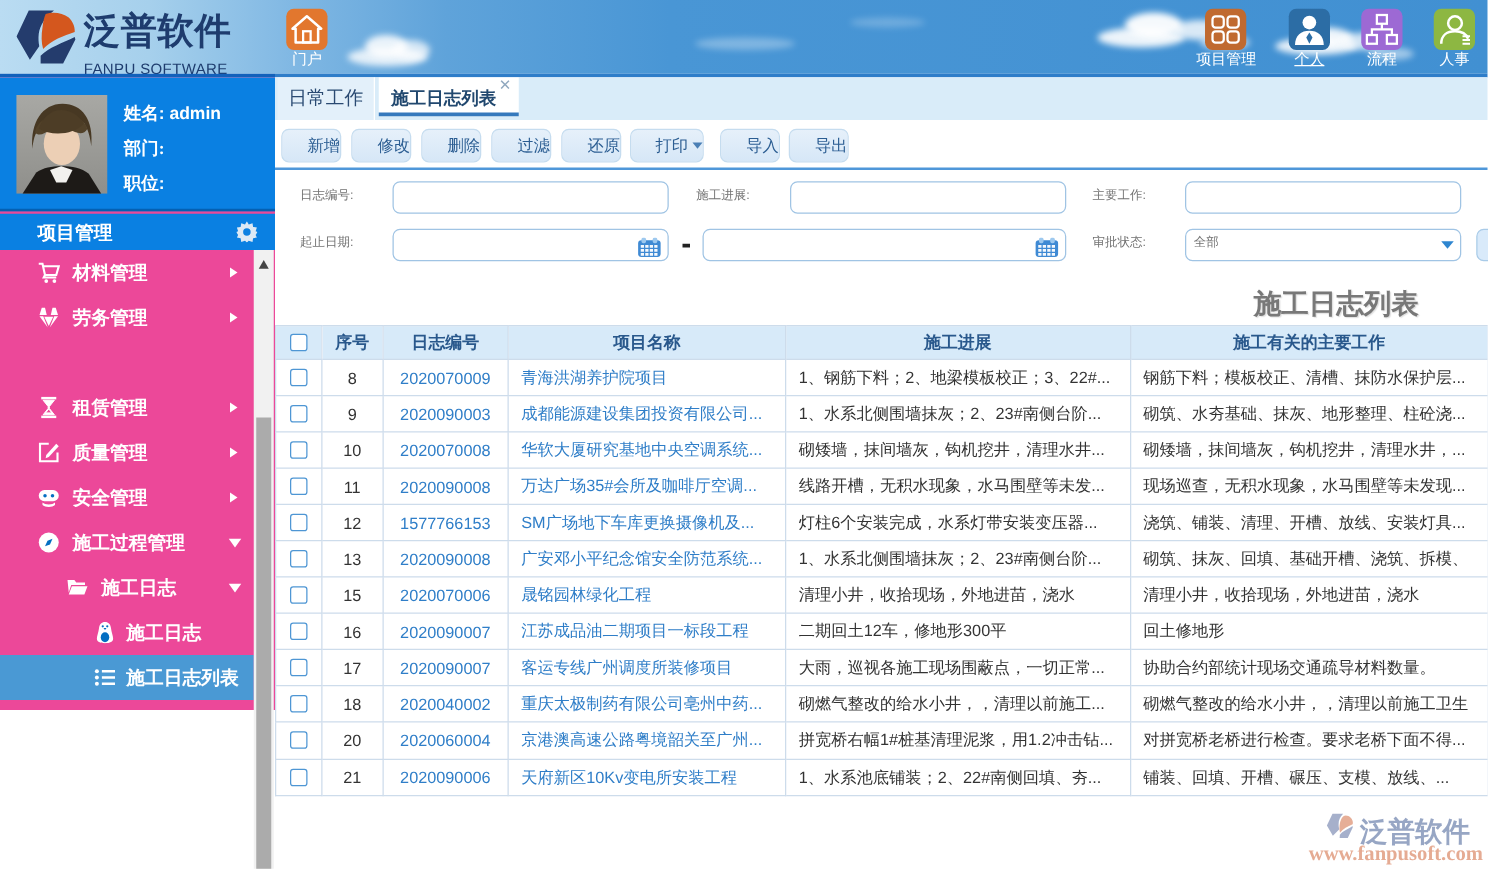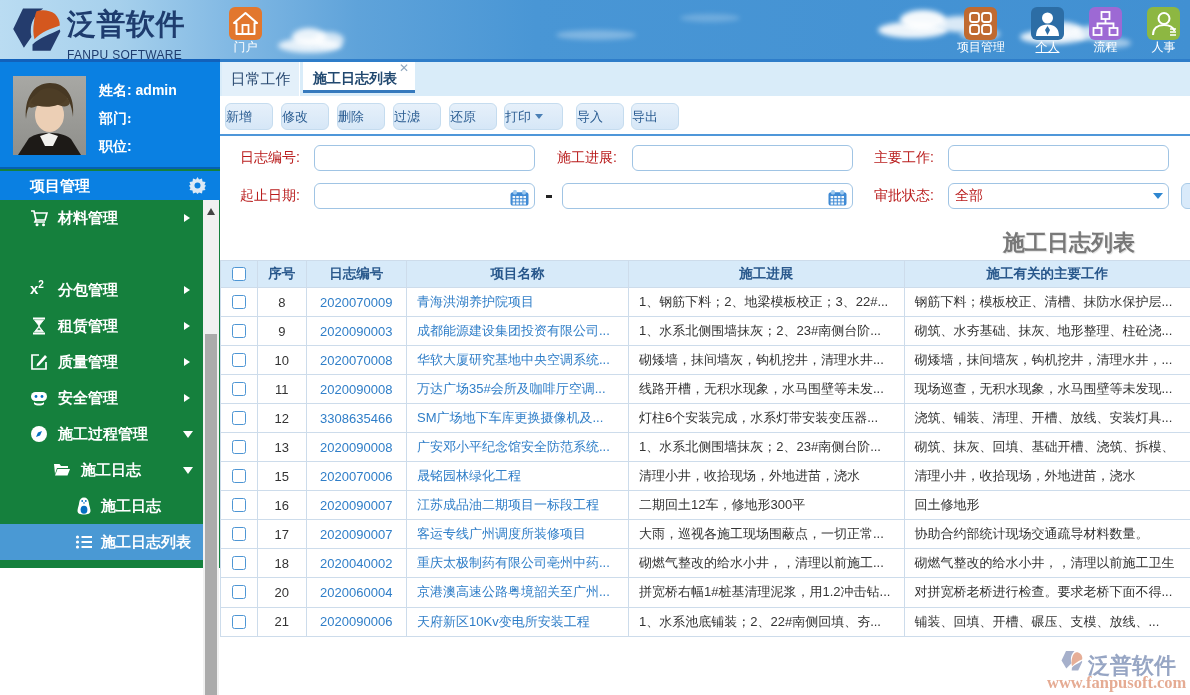--- a/index.html
+++ b/index.html
@@ -10,21 +10,21 @@
   background:linear-gradient(to right,#badcf2 0%,#a6d0ec 10%,#7fb7e3 20%,#5fa3da 30%,#4996d5 45%,#4190d2 100%); }
 .cloud { position:absolute; background:#fff; border-radius:50%; opacity:.7; filter:blur(2.5px); }
 #strip-l { position:absolute; left:0; top:59px; width:220px; height:3px; background:#1261bb; }
 #strip-r { position:absolute; left:220px; top:59px; width:970px; height:3px; background:#2e7dc9; }
 #logotext { position:absolute; left:67px; top:5px; color:#1e3c6e; }
 #logotext .cn { font-size:29px; font-weight:bold; letter-spacing:0.5px; }
 #logotext .en { font-size:12px; letter-spacing:0.3px; margin-top:3px; }
 .topicon { position:absolute; top:7px; width:33px; height:33px; border-radius:6px; }
 .toplabel { position:absolute; top:39px; font-size:12px; color:#fff; font-weight:normal; white-space:nowrap; text-align:center; }
 
-#sidebar { position:absolute; left:0; top:62px; width:220px; height:506px; background:#15803d; }
+#sidebar { position:absolute; left:0; top:62px; width:220px; height:506px; background:#ec4899; }
 #userarea { position:absolute; left:0; top:0; width:220px; height:107px; background:#0a80e2; border-bottom:2px solid #0560b2; }
 #userarea .ln { position:absolute; left:99px; color:#fff; font-size:14px; font-weight:bold; }
 #pm-header { position:absolute; left:0; top:109px; width:220px; height:29px; background:#0a80e2; }
 #pm-header span { position:absolute; left:30px; top:6px; color:#fff; font-size:15px; font-weight:bold; }
 #menu { position:absolute; left:0; top:138px; width:220px; height:495px; overflow:hidden; }
 .mi { position:absolute; left:0; width:203px; height:36px; color:#fff; font-size:15px; font-weight:bold; }
 .mi .txt { position:absolute; top:9px; }
 .mi .ico { position:absolute; top:9px; width:18px; height:18px; }
 .arr-r { position:absolute; right:13px; top:13.5px; width:0; height:0; border-left:6.5px solid #fff; border-top:4.5px solid transparent; border-bottom:4.5px solid transparent; }
 .arr-d { position:absolute; right:10px; top:15px; width:0; height:0; border-top:7px solid #fff; border-left:5px solid transparent; border-right:5px solid transparent; }
@@ -33,25 +33,25 @@
 #sb-track { position:absolute; left:203px; top:138px; width:16px; height:495px; background:#f1f1f1; }
 #sb-up { position:absolute; left:4px; top:8px; width:0; height:0; border-bottom:7px solid #444; border-left:4.5px solid transparent; border-right:4.5px solid transparent; }
 #sb-thumb { position:absolute; left:2px; top:134px; width:12px; height:361px; background:#ababab; }
 
 #main { position:absolute; left:220px; top:62px; width:970px; height:633px; background:#fff; }
 #tabbar { position:absolute; left:0; top:0; width:970px; height:34px; background:#d9ecf9; }
 #tab1 { position:absolute; left:2px; top:0; width:78px; height:34px; background:#e3f0fa; border-right:1px solid #fff; color:#2a4a72; font-size:15px; text-align:center; line-height:33px; }
 #tab2 { position:absolute; left:83px; top:0; width:112px; height:31px; background:#fff; border-bottom:3px solid #3579bd; color:#21486f; font-size:14px; font-weight:bold; text-align:left; line-height:32px; padding-left:10px; }
 #tab2 .x { position:absolute; right:6px; top:-10px; color:#90a8bf; font-size:12px; font-weight:normal; }
 #toolbar { position:absolute; left:0; top:34px; width:970px; height:40px; background:#fff; border-bottom:2px solid #4f97d9; }
-.btn { position:absolute; top:6.5px; height:27px; background:linear-gradient(#e6f0fa,#d6e7f7); border:1px solid #c5dcef; border-radius:6px; color:#2b5d92; font-size:13px; text-align:left; line-height:26px; }
+.btn { position:absolute; top:6.5px; height:27px; background:linear-gradient(#e6f0fa,#d6e7f7); border:1px solid #c5dcef; border-radius:6px; color:#2b5d92; font-size:13px; text-align:right; line-height:26px; }
 
 #form { position:absolute; left:0; top:74px; width:970px; height:123px; background:#fff; }
 .cal { position:absolute; }
-.flabel { position:absolute; font-size:14px; color:#b91c1c; white-space:nowrap; }
+.flabel { position:absolute; font-size:10px; color:#737373; white-space:nowrap; }
 .finput { position:absolute; background:#fff; border:1px solid #a0c4e4; border-radius:6px; }
 
 #listtitle { position:absolute; left:783px; top:166px; font-size:22px; font-weight:bold; color:#787878; text-shadow:1px 1px 1px #ddd; }
 
 #tbl { position:absolute; left:0; top:198px; width:970px; height:436px; overflow:hidden; }
 #tbl td { padding:0 10px; letter-spacing:0; }
 #tbl td.c { padding:0; }
 table { border-collapse:collapse; table-layout:fixed; width:970px; }
 td,th { border:1px solid #cddceb; overflow:hidden; white-space:nowrap; }
 th { height:27px; background:#d7eaf9; color:#29588c; font-size:13.5px; font-weight:bold; }
@@ -157,23 +157,29 @@
   <div id="menu">
     <div class="mi" style="top:0;">
         <svg class="ico" style="left:30px;" viewBox="0 0 18 18">
           <path d="M1,2 L4,2 L6,11 L15,11 L17,4 L5,4 M6,11 L5,13 L15,13" fill="none" stroke="#fff" stroke-width="1.7"></path>
           <circle cx="7" cy="15.8" r="1.5" fill="#fff"></circle>
           <circle cx="13.5" cy="15.8" r="1.5" fill="#fff"></circle>
         </svg>
         <span class="txt" style="left:58px;">材料管理</span>
         <i class="arr-r"></i>
       </div>
-    <div class="mi" style="top:72px;">
-        <span style="position:absolute;left:30px;top:7px;font-weight:bold;font-size:15px;">x<sup style="font-size:10px;">2</sup></span>
-        <span class="txt" style="left:58px;">分包管理</span>
+    <div class="mi" style="top:36px;">
+        <svg class="ico" style="left:30px;" viewBox="0 0 18 18">
+          <path d="M3.4,1.2 L6,1.2 L7.4,7 L1.6,7 Z" fill="#fff"></path>
+          <path d="M12,1.2 L14.6,1.2 L16.4,7 L10.6,7 Z" fill="#fff"></path>
+          <path d="M5.4,8.4 L12.6,8.4 L9,15.8 Z" fill="#fff"></path>
+          <path d="M1.6,8 L4.6,8 L8.2,17 Z" fill="#fff"></path>
+          <path d="M16.4,8 L13.4,8 L9.8,17 Z" fill="#fff"></path>
+        </svg>
+        <span class="txt" style="left:58px;">劳务管理</span>
         <i class="arr-r"></i>
       </div>
     <div class="mi" style="top:108px;">
         <svg class="ico" style="left:30px;" viewBox="0 0 18 18">
           <rect x="3" y="0.5" width="12" height="2" fill="#fff"></rect>
           <rect x="3" y="15.5" width="12" height="2" fill="#fff"></rect>
           <path d="M4.5,3.2 L13.5,3.2 L9.5,8.2 L9.5,9.8 L13.5,14.8 L4.5,14.8 L8.5,9.8 L8.5,8.2 Z M6.5,13.3 L11.5,13.3 L9,10.2 Z" fill="#fff" fill-rule="evenodd" stroke="#fff" stroke-width="0.8"></path>
         </svg>
         <span class="txt" style="left:58px;">租赁管理</span>
         <i class="arr-r"></i>
@@ -395,21 +401,21 @@
             <td class="c"><a class="lnk">2020090008</a></td>
             <td><a class="lnk">万达广场35#会所及咖啡厅空调...</a></td>
             <td>线路开槽，无积水现象，水马围壁等未发...</td>
             <td>现场巡查，无积水现象，水马围壁等未发现...</td>
           </tr>
       <tr>
             <td class="c">
               <div class="cb"></div>
             </td>
             <td class="c">12</td>
-            <td class="c"><a class="lnk">3308635466</a></td>
+            <td class="c"><a class="lnk">1577766153</a></td>
             <td><a class="lnk">SM广场地下车库更换摄像机及...</a></td>
             <td>灯柱6个安装完成，水系灯带安装变压器...</td>
             <td>浇筑、铺装、清理、开槽、放线、安装灯具...</td>
           </tr>
       <tr>
             <td class="c">
               <div class="cb"></div>
             </td>
             <td class="c">13</td>
             <td class="c"><a class="lnk">2020090008</a></td>

